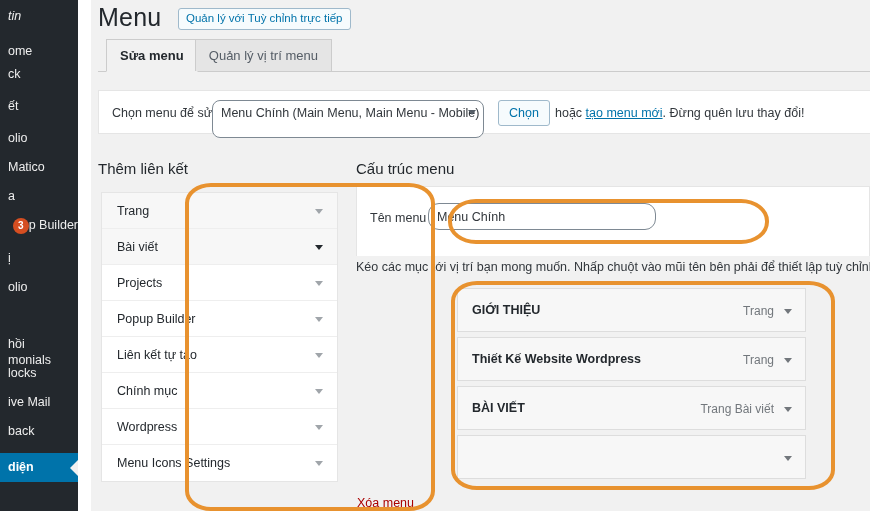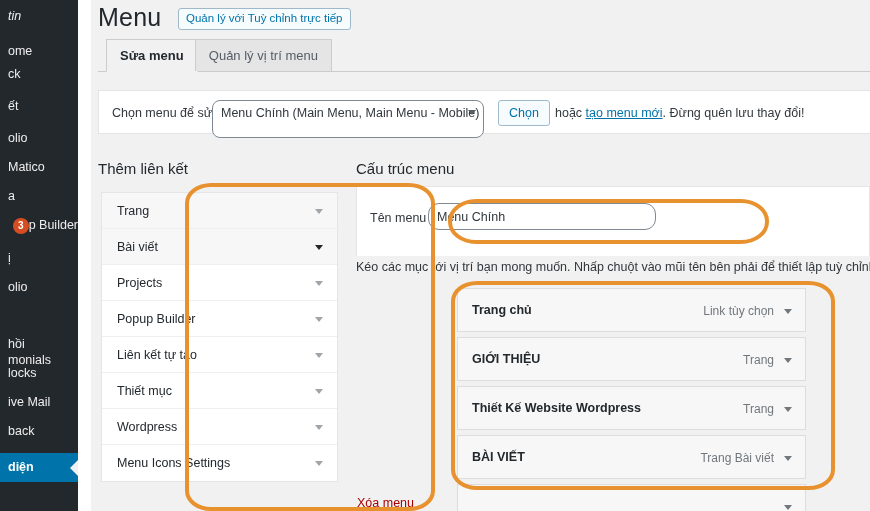--- a/index.html
+++ b/index.html
@@ -428,21 +428,21 @@
       </div>
       <div class="accordion-row">
         <span class="acc-label">Popup Builder</span>
         <span class="acc-caret"></span>
       </div>
       <div class="accordion-row">
         <span class="acc-label">Liên kết tự tạo</span>
         <span class="acc-caret"></span>
       </div>
       <div class="accordion-row">
-        <span class="acc-label">Thiết mục</span>
+        <span class="acc-label">Chính mục</span>
         <span class="acc-caret"></span>
       </div>
       <div class="accordion-row">
         <span class="acc-label">Wordpress</span>
         <span class="acc-caret"></span>
       </div>
       <div class="accordion-row">
         <span class="acc-label">Menu Icons Settings</span>
         <span class="acc-caret"></span>
       </div>
@@ -452,25 +452,20 @@
     <div id="menu-name-label">Tên menu</div>
     <div id="menu-name-input">
       <span class="val">Menu Chính</span>
     </div>
   </div>
 
   <div id="drag-hint">Kéo các mục tới vị trí bạn mong muốn. Nhấp chuột vào mũi tên bên phải để thiết lập tuỳ chỉnh cho mỗ</div>
 
   <div id="menu-items-list">
       <div class="menu-item">
-        <span class="mi-title">Trang chủ</span>
-        <span class="mi-type">Link tùy chọn</span>
-        <span class="mi-caret"></span>
-      </div>
-      <div class="menu-item">
         <span class="mi-title">GIỚI THIỆU</span>
         <span class="mi-type">Trang</span>
         <span class="mi-caret"></span>
       </div>
       <div class="menu-item">
         <span class="mi-title">Thiết Kế Website Wordpress</span>
         <span class="mi-type">Trang</span>
         <span class="mi-caret"></span>
       </div>
       <div class="menu-item">

